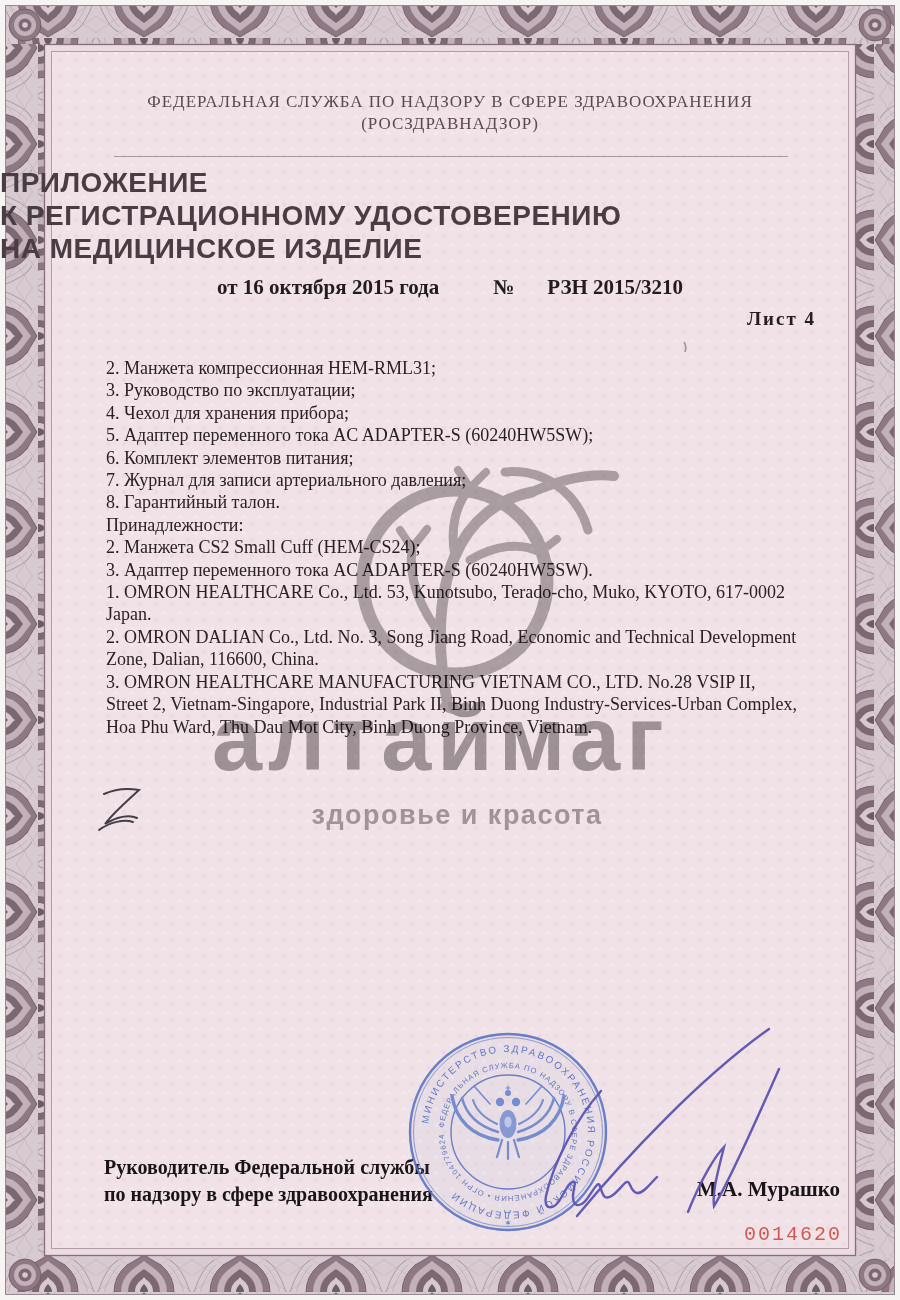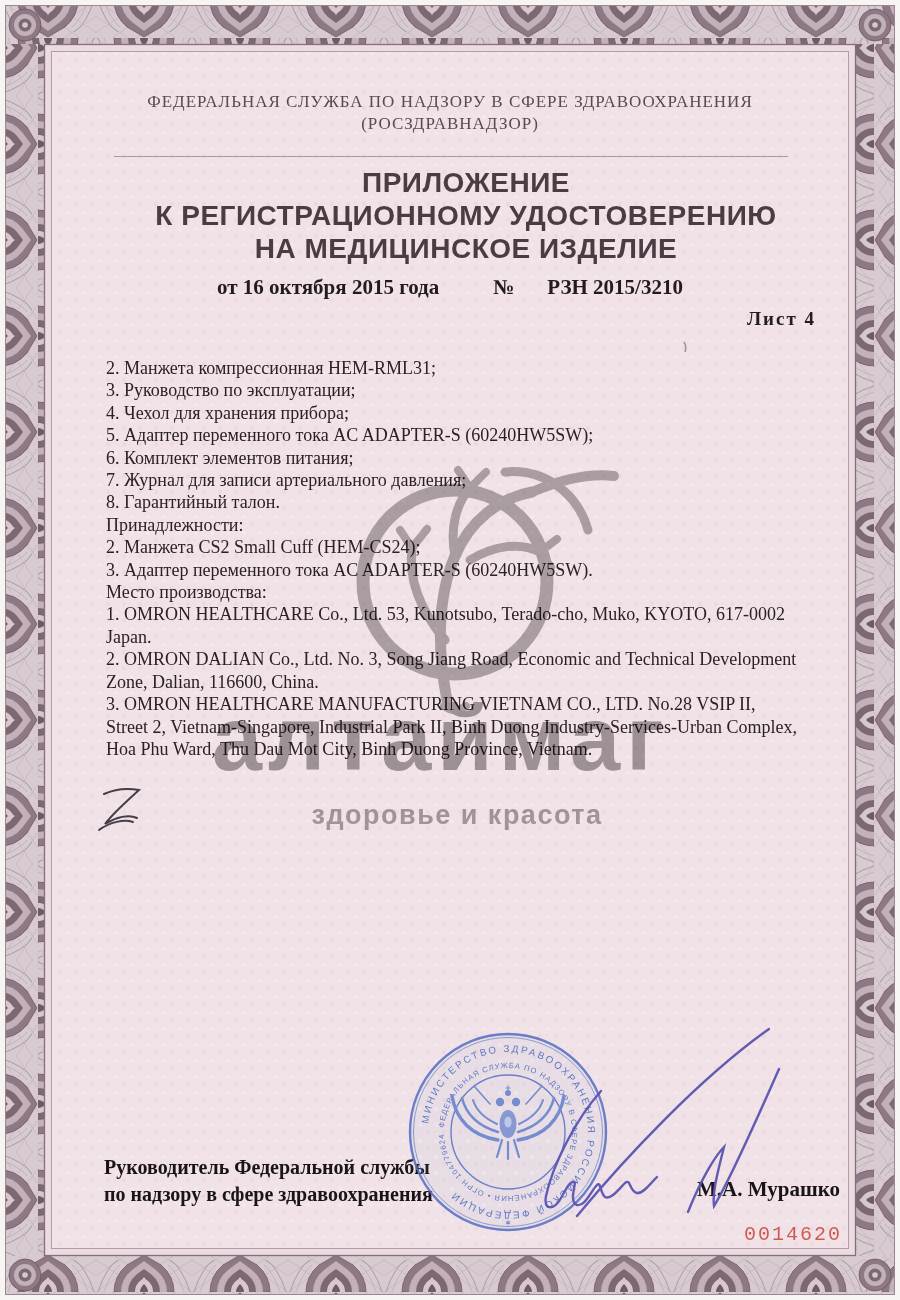--- a/index.html
+++ b/index.html
@@ -6,23 +6,23 @@
   body{background:#e9e7e5;font-family:"Liberation Serif",serif;}
   .page{position:relative;width:900px;height:1300px;background:#ffffff;overflow:hidden;
         box-shadow:inset 0 0 50px rgba(100,80,90,.06);}
   .layer{position:absolute;left:0;top:0;width:900px;height:1300px;}
   svg.layer{pointer-events:none;}
   
   .agency{position:absolute;top:91px;left:0;right:0;text-align:center;
           font-size:17px;line-height:22px;letter-spacing:1px;color:#5a4950;z-index:2;}
   .divider{position:absolute;top:156px;left:114px;width:674px;height:1px;
            background:#9d8c93;opacity:.85;z-index:2;}
-  .doc-title{position:absolute;top:166px;left:0;right:0;text-align:center;z-index:2;
+  .doc-title{position:absolute;top:166px;left:0;right:0;text-align:left;z-index:2;
              font-family:"Liberation Sans",sans-serif;font-weight:bold;
-             font-size:28px;line-height:33px;letter-spacing:.5px;color:#493c43;padding-left:32px;}
+             font-size:28px;line-height:33px;letter-spacing:.5px;color:#493c43;}
   .date-row{position:absolute;top:275px;left:0;right:0;display:flex;justify-content:center;
             font-weight:bold;font-size:21px;color:#221b20;z-index:2;gap:16px;}
   .date-row .numsign{margin-left:38px;}
   .date-row .numval{margin-left:17px;}
   .sheet{position:absolute;top:308px;right:84px;font-weight:bold;font-size:19px;
          letter-spacing:2px;color:#241d22;z-index:2;}
   .body-text{position:absolute;top:357px;left:106px;width:748px;z-index:2;
              font-size:18px;line-height:22.4px;color:#2a2127;}
   .body-text .line{white-space:nowrap;}
   .sig-label{position:absolute;top:1154px;left:104px;z-index:2;
@@ -128,21 +128,20 @@
       <div class="line">2. Манжета компрессионная HEM-RML31;</div>
       <div class="line">3. Руководство по эксплуатации;</div>
       <div class="line">4. Чехол для хранения прибора;</div>
       <div class="line">5. Адаптер переменного тока AC ADAPTER-S (60240HW5SW);</div>
       <div class="line">6. Комплект элементов питания;</div>
       <div class="line">7. Журнал для записи артериального давления;</div>
       <div class="line">8. Гарантийный талон.</div>
       <div class="line">Принадлежности:</div>
       <div class="line">2. Манжета CS2 Small Cuff (HEM-CS24);</div>
       <div class="line">3. Адаптер переменного тока AC ADAPTER-S (60240HW5SW).</div>
-      <div class="line">Место производства:</div>
       <div class="line">1. OMRON HEALTHCARE Co., Ltd. 53, Kunotsubo, Terado-cho, Muko, KYOTO, 617-0002</div>
       <div class="line">Japan.</div>
       <div class="line">2. OMRON DALIAN Co., Ltd. No. 3, Song Jiang Road, Economic and Technical Development</div>
       <div class="line">Zone, Dalian, 116600, China.</div>
       <div class="line">3. OMRON HEALTHCARE MANUFACTURING VIETNAM CO., LTD. No.28 VSIP II,</div>
       <div class="line">Street 2, Vietnam-Singapore, Industrial Park II, Binh Duong Industry-Services-Urban Complex,</div>
       <div class="line">Hoa Phu Ward, Thu Dau Mot City, Binh Duong Province, Vietnam.</div>
     </div>
 
   <div class="sig-label">

